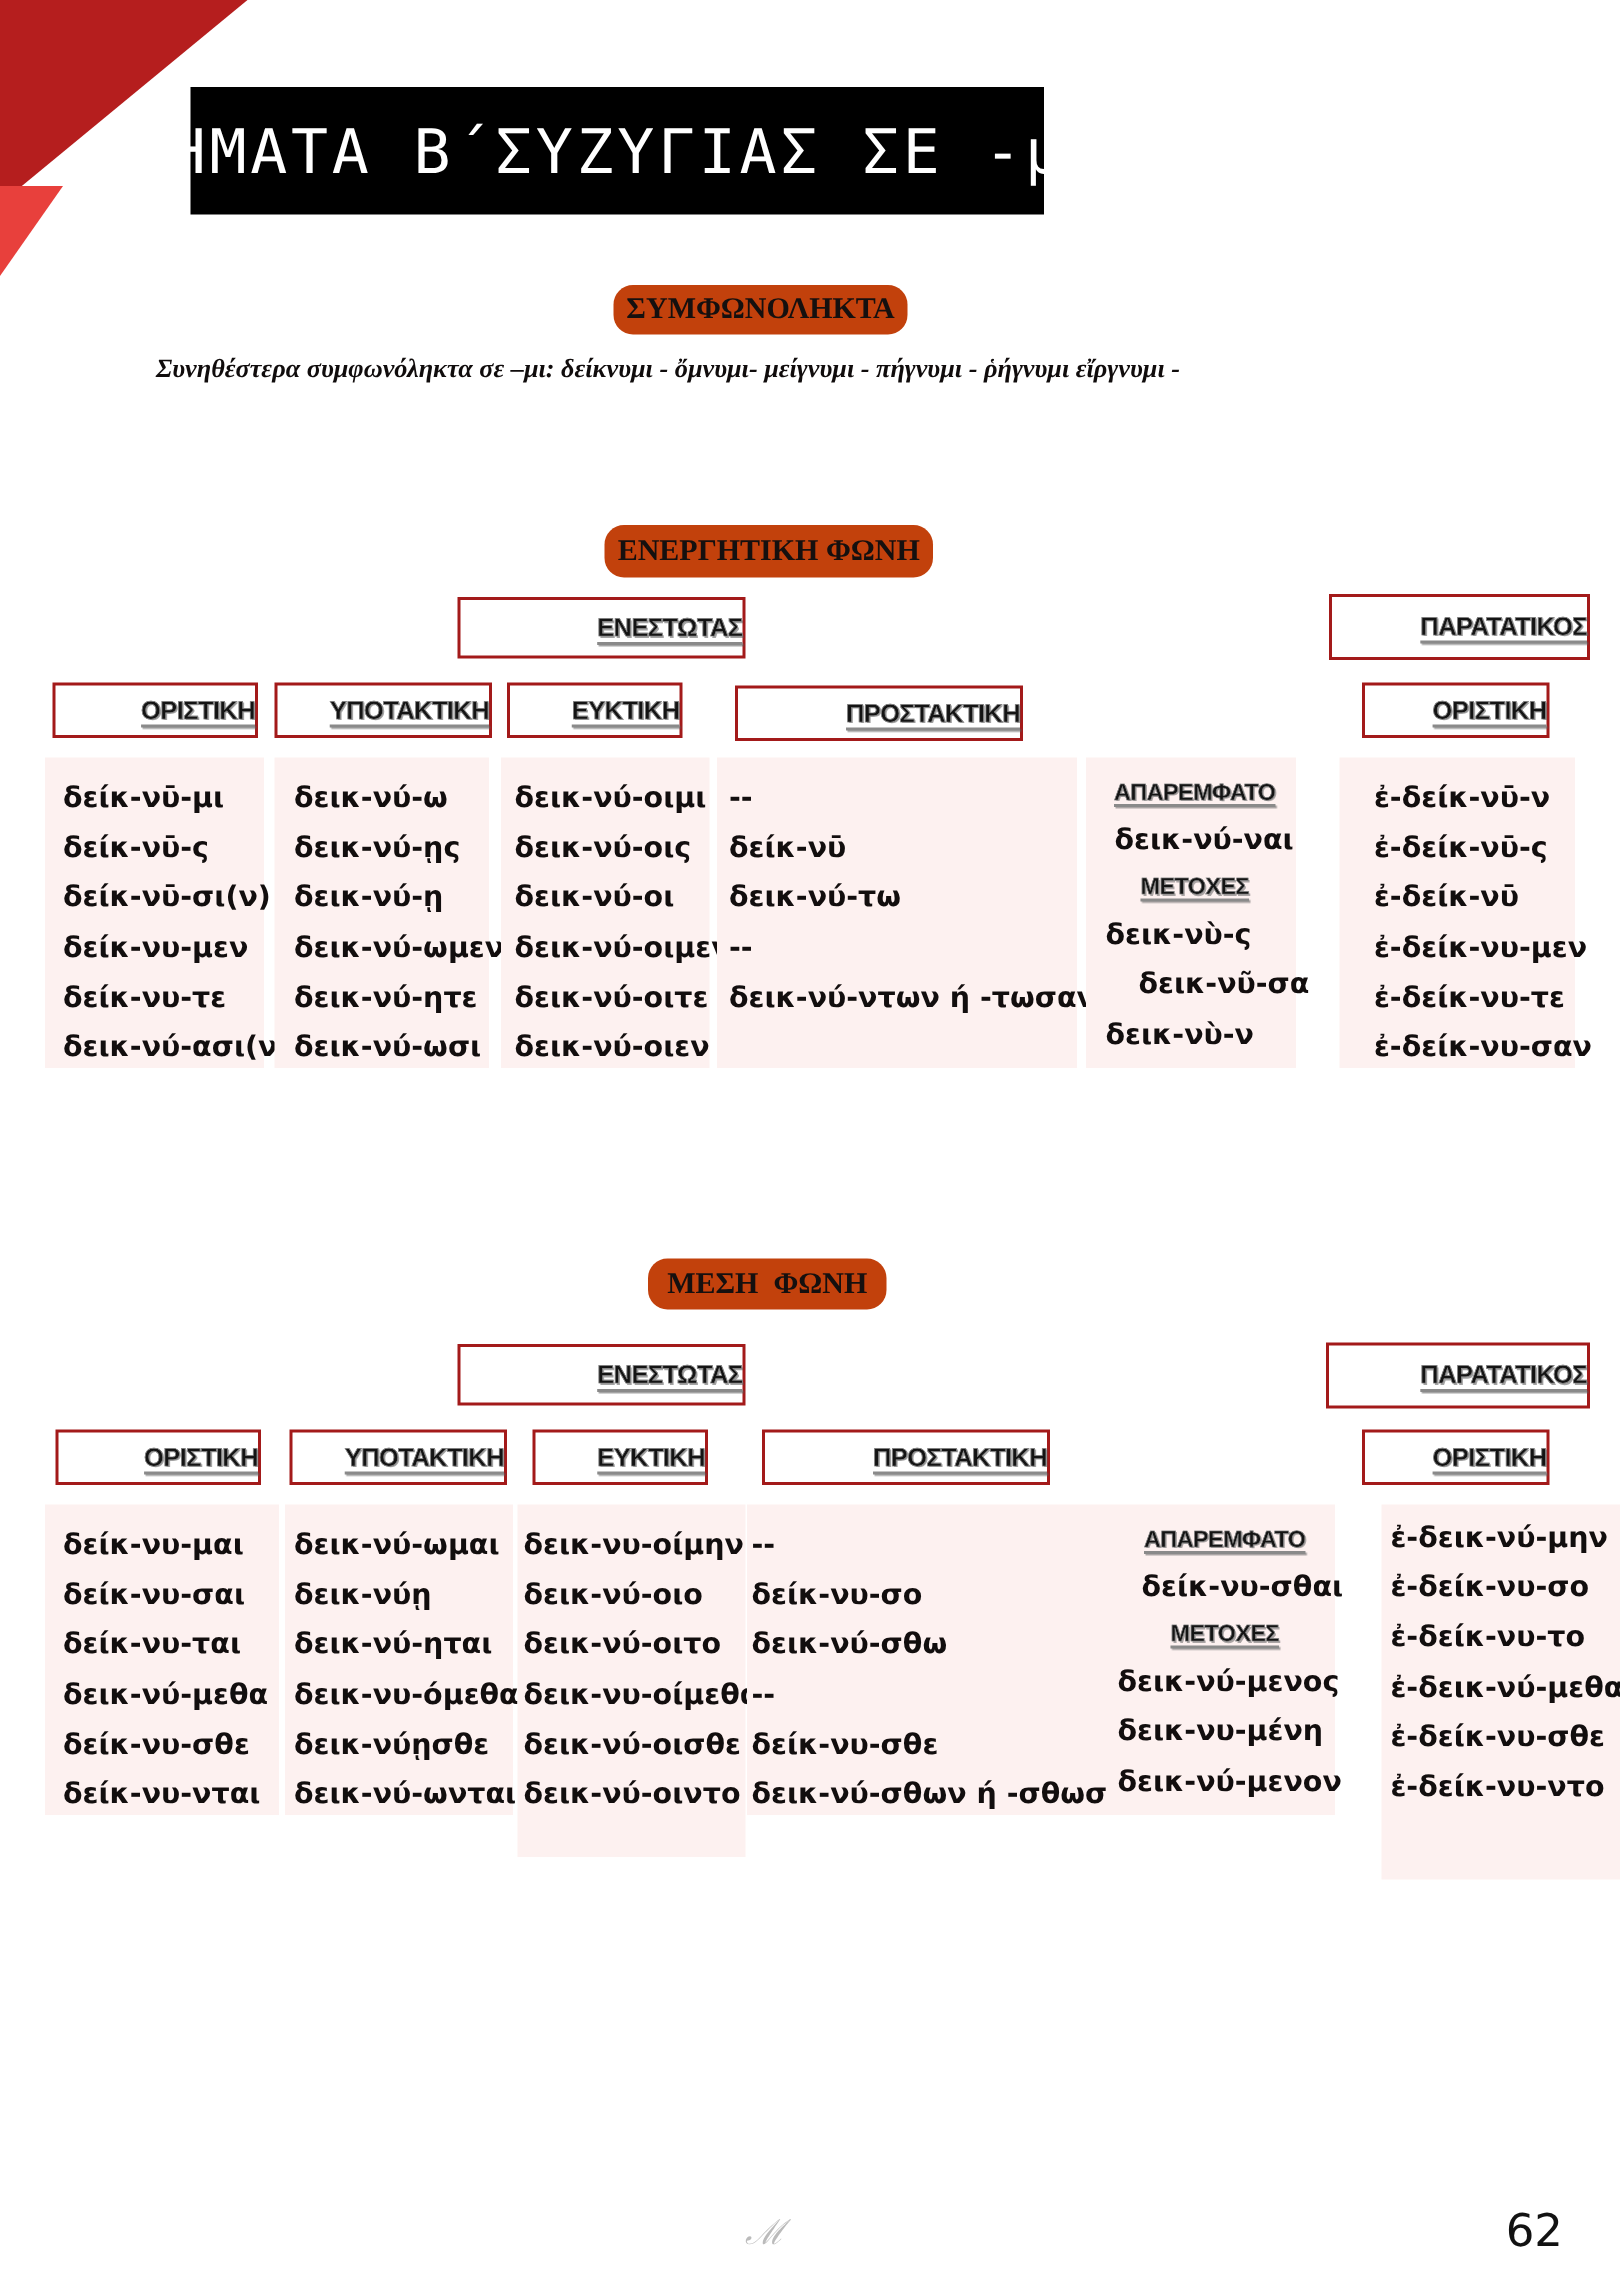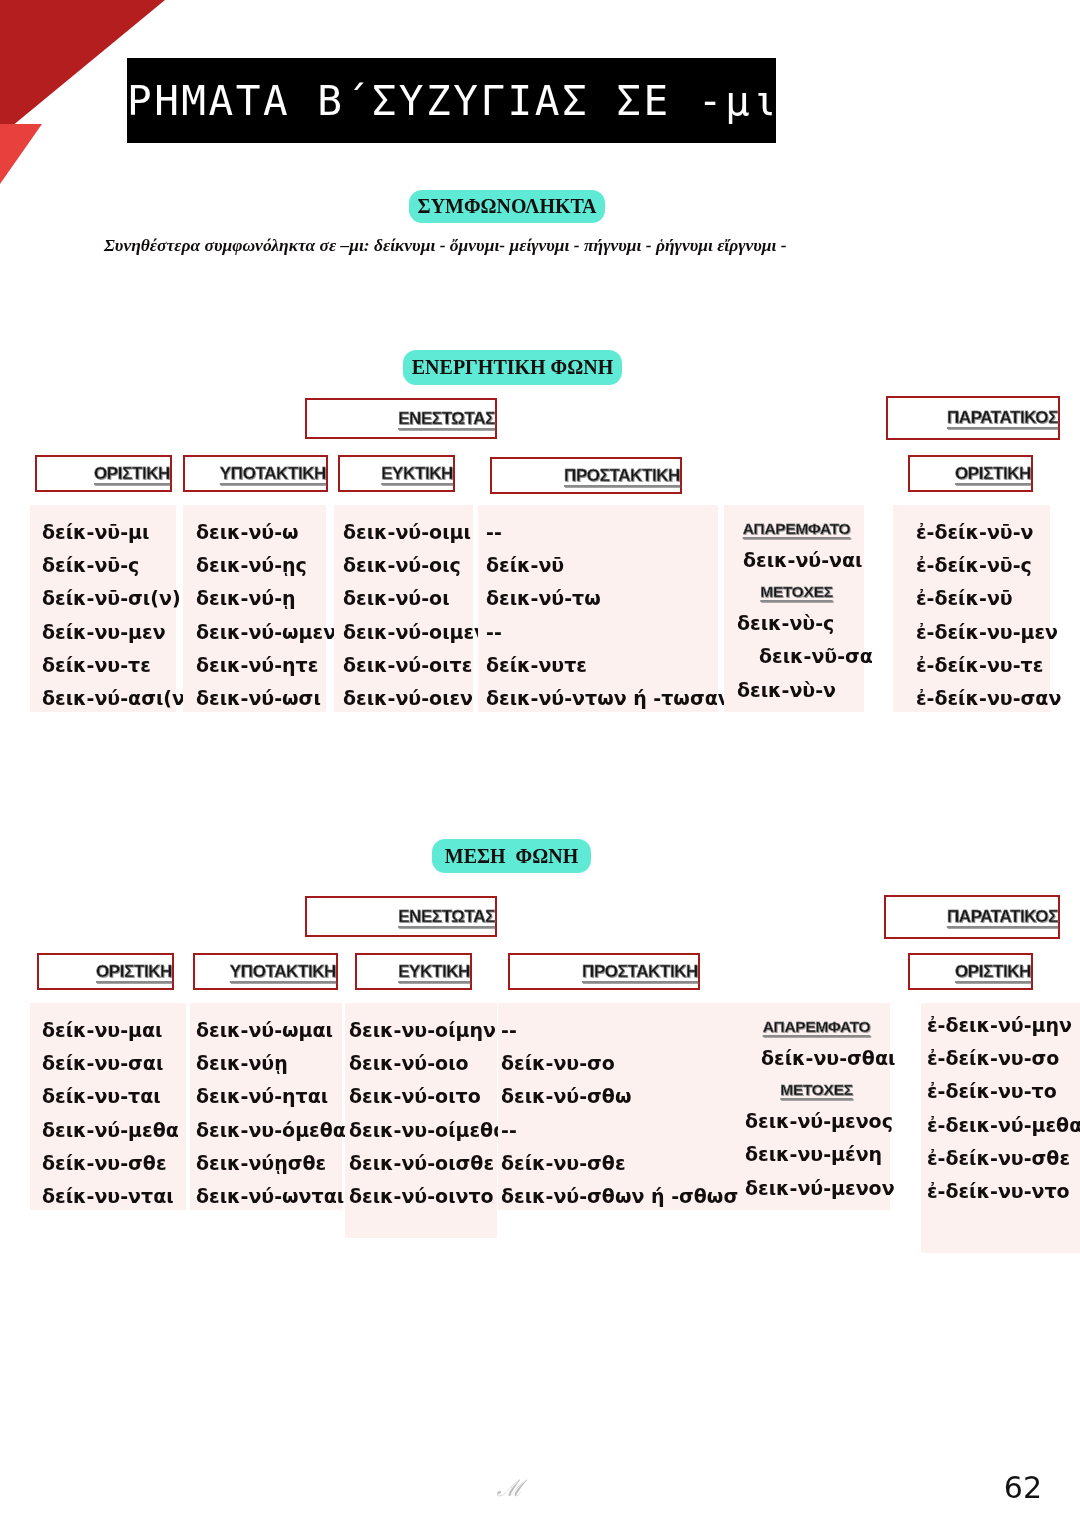--- a/index.html
+++ b/index.html
@@ -23,36 +23,36 @@
   .corner-light {
     position: absolute; top: 124px; left: 0; width: 0; height: 0;
     border-top: 60px solid #E8403C;
     border-right: 42px solid transparent;
   }
 
   
   .title-banner {
     position: absolute;
     left: 127px; top: 58px;
-    width: 649px; height: 85px;
+    width: 569px; height: 85px;
     background: #000000;
-    display: flex; align-items: center; justify-content: flex-start;
+    display: flex; align-items: center; justify-content: center;
   }
   .title-banner .title-text {
     color: #ffffff;
     font-family: "DejaVu Sans Mono", monospace;
     font-size: 41px;
     letter-spacing: 2.5px;
     white-space: pre;
   }
 
   
   .pill {
     position: absolute;
-    background: #5eead4;
+    background: #c2410c;
     border-radius: 13px;
     display: flex; align-items: center; justify-content: center;
     font-family: "Liberation Serif", serif;
     font-weight: bold;
     color: #15100f;
     white-space: pre;
   }
   #badge-symfonolikta { left: 409px; top: 190px; width: 196px; height: 33px; font-size: 20px; }
   #badge-energitiki  { left: 403px; top: 350px; width: 219px; height: 35px; font-size: 20px; }
   #badge-mesi        { left: 432px; top: 839px; width: 159px; height: 34px; font-size: 20px; }
@@ -211,21 +211,20 @@
   <div class="cell">δεικ-νύ-οιμεν</div>
   <div class="cell">δεικ-νύ-οιτε</div>
   <div class="cell">δεικ-νύ-οιεν</div>
 </div>
 
 <div class="panel" style="left:478px; top:505px; width:240px; height:207px; padding:11px 0 0 8px;">
   <div class="cell">--</div>
   <div class="cell">δείκ-νῡ</div>
   <div class="cell">δεικ-νύ-τω</div>
   <div class="cell">--</div>
-  <div class="cell">δείκ-νυτε</div>
   <div class="cell">δεικ-νύ-ντων ή -τωσαν</div>
 </div>
 
 <div class="panel" style="left:724px; top:505px; width:140px; height:207px; padding:9px 0 0 5px;">
   <span class="subhead c">ΑΠΑΡΕΜΦΑΤΟ</span>
   <div class="cell indent" style="padding-left:14px;">δεικ-νύ-ναι</div>
   <span class="subhead c">ΜΕΤΟΧΕΣ</span>
   <div class="cell" style="padding-left:8px;">δεικ-νὺ-ς</div>
   <div class="cell indent">δεικ-νῦ-σα</div>
   <div class="cell" style="padding-left:8px;">δεικ-νὺ-ν</div>

